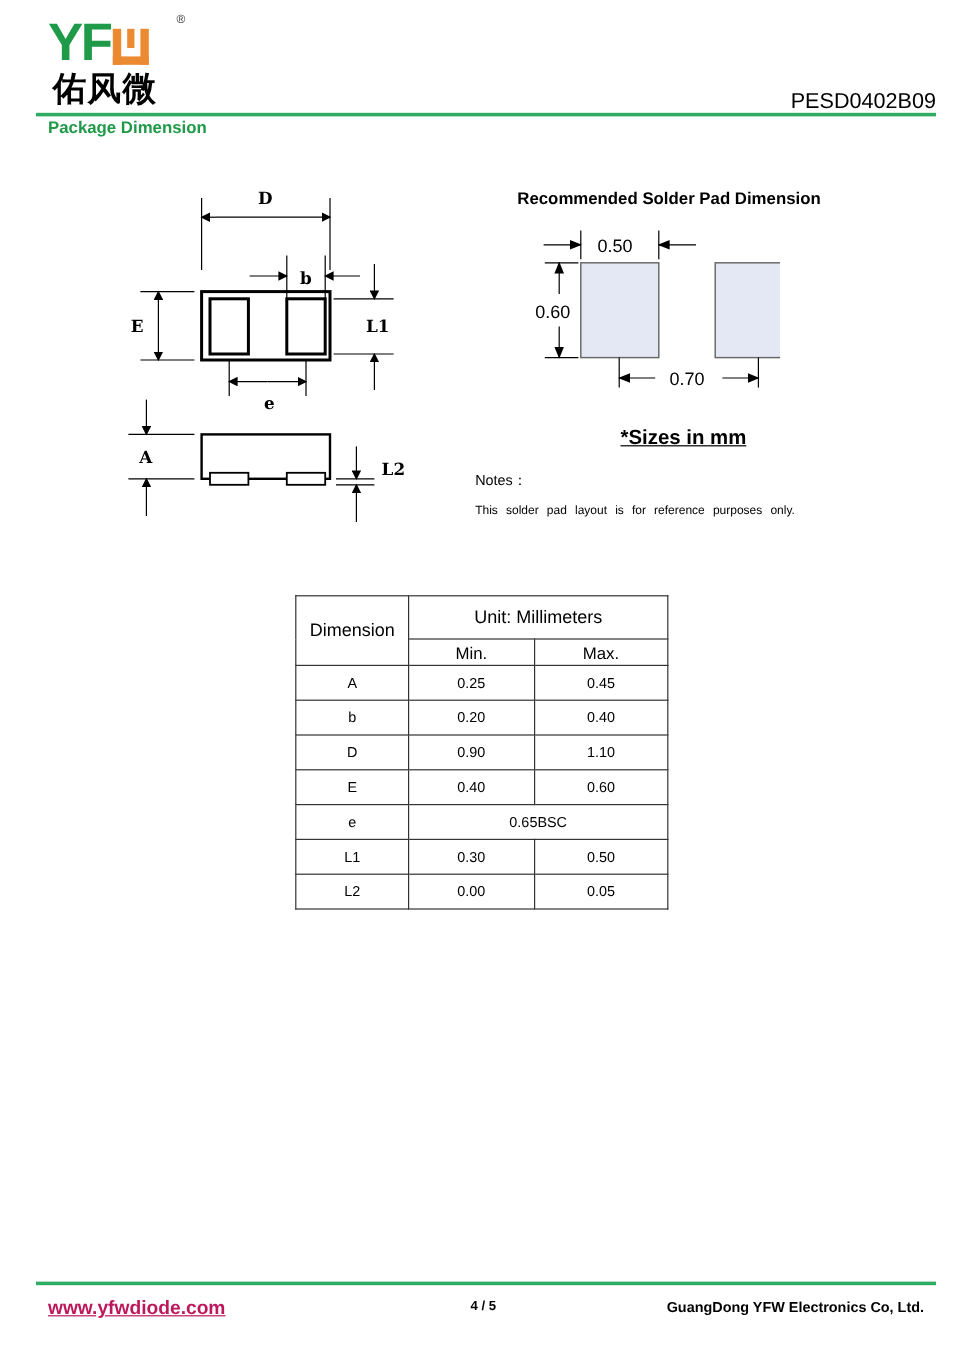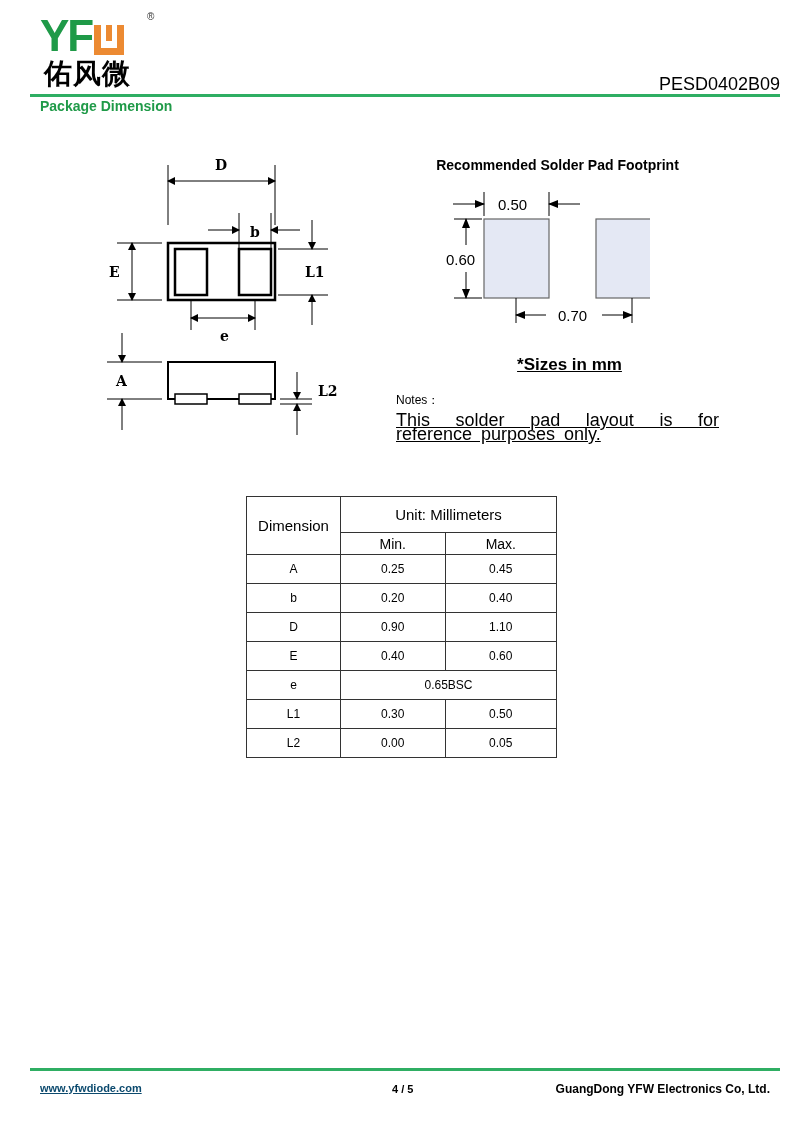--- a/index.html
+++ b/index.html
@@ -14,32 +14,32 @@
   .logo-reg { left:147px; top:11px; font-size:10px; color:#333; }
   .logo-cn { left:44px; top:58px; font-size:28px; font-weight:bold; line-height:32px; letter-spacing:1px; font-family:"DejaVu Sans", sans-serif; }
   .doc-title { right:20px; top:74px; font-size:18px; font-weight:normal; }
   .header-rule { left:30px; top:94px; width:750px; height:3px; background:#2fae63; }
   .section-title { left:40px; top:98px; font-size:14px; font-weight:bold; color:#1f9a48; }
 
   
   .fp-title { left:390px; top:157px; width:335px; text-align:center; font-size:14px; font-weight:bold; }
   .sizes { left:402px; top:355px; width:335px; text-align:center; font-size:17px; font-weight:bold;text-decoration:underline; }
   .notes-label { left:396px; top:392px; font-size:12px; }
-  .notes-text { left:396px; top:413px; width:323px; font-size:18px; line-height:14px; text-align:justify; text-align-last:left; word-spacing:4px;text-decoration:underline; }
+  .notes-text { left:396px; top:413px; width:323px; font-size:10px; line-height:26px; text-align:justify; text-align-last:left; word-spacing:4px; }
 
   
   table.dim { position:absolute; left:246px; top:496px; width:311px; border-collapse:collapse; font-size:12px; }
   table.dim td { border:1px solid #333; text-align:center; padding:0; height:28px; }
   table.dim td.hdr { font-size:15px; }
   table.dim td.sub { font-size:14px; height:21px; }
   table.dim td.unit { height:35px; font-size:15px; }
 
   
   .footer-rule { left:30px; top:1068px; width:750px; height:3px; background:#2fae63; }
-  .footer-link { left:40px; top:1082px; font-size:11px; font-weight:bold; color:#0c4a6e; text-decoration:underline; }
+  .footer-link { left:40px; top:1082px; font-size:16px; font-weight:bold; color:#be185d; text-decoration:underline; }
   .footer-page { left:392px; top:1083px; font-size:11px; font-weight:bold; }
   .footer-company { right:30px; top:1082px; font-size:12px; font-weight:bold; }
 </style>
 </head>
 <body>
 
 <div class="abs logo-latin">
   <span class="yf">YF</span><span class="logo-u"></span>
 </div>
 <div class="abs logo-reg">®</div>
@@ -103,21 +103,21 @@
     <text x="115" y="20">D</text>
     <text x="150" y="87">b</text>
     <text x="9" y="127">E</text>
     <text x="205" y="127">L1</text>
     <text x="120" y="191">e</text>
     <text x="16" y="236">A</text>
     <text x="218" y="246">L2</text>
   </g>
 </svg>
 
-<div class="abs fp-title">Recommended Solder Pad Footprint</div>
+<div class="abs fp-title">Recommended Solder Pad Dimension</div>
 <svg class="abs" style="left:440px;top:190px;" width="210" height="140" viewBox="0 0 210 140">
   <defs>
     <marker id="ah2" markerWidth="10" markerHeight="8" refX="9" refY="4" orient="auto" markerUnits="userSpaceOnUse">
       <path d="M0,0 L10,4 L0,8 z" fill="#000"></path>
     </marker>
   </defs>
   <rect x="44" y="29" width="65" height="79" fill="#e4e8f4" stroke="#666" stroke-width="1.2"></rect>
   <rect x="156" y="29" width="65" height="79" fill="#e4e8f4" stroke="#666" stroke-width="1.2"></rect>
   <g stroke="#000" stroke-width="1" fill="none">
 

